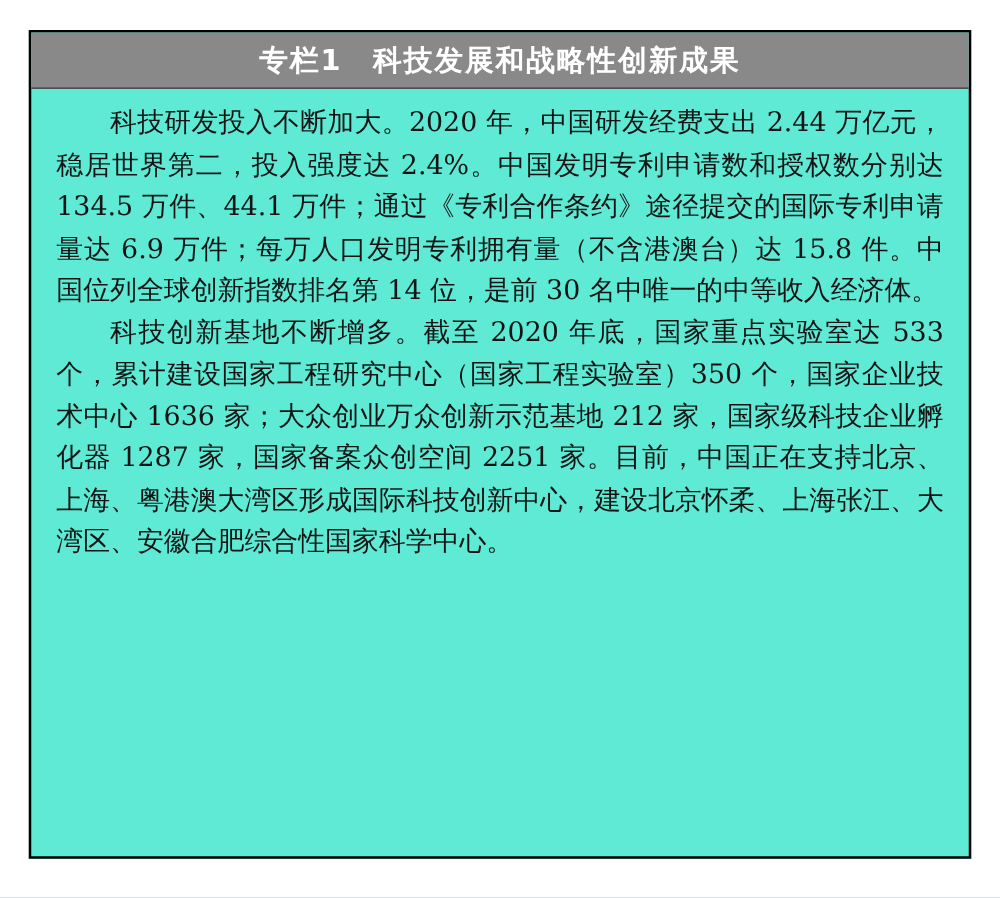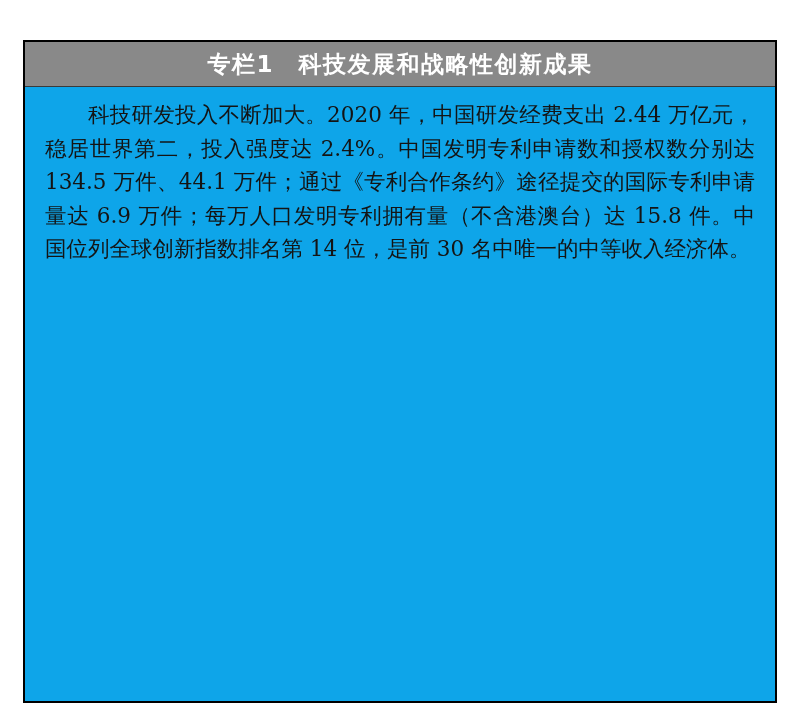--- a/index.html
+++ b/index.html
@@ -9,26 +9,26 @@
   body {
     width: 800px;
     height: 718px;
     background: #ffffff;
     position: relative;
     overflow: hidden;
   }
   .panel {
     position: absolute;
     left: 23px;
-    top: 40px;
+    top: 24px;
     width: 754px;
     height: 663px;
     box-sizing: border-box;
     border: 2px solid #000000;
-    background: #0ea5e9;
+    background: #5eead4;
   }
   .panel-header {
     height: 44px;
     background: #898989;
     border-bottom: 1px solid #3a3a3a;
     display: flex;
     align-items: center;
     justify-content: center;
   }
   .panel-title {
@@ -56,14 +56,15 @@
 </style>
 </head>
 <body>
 
 <div class="panel">
   <div class="panel-header">
     <span class="panel-title">专栏1　科技发展和战略性创新成果</span>
   </div>
   <div class="panel-body">
     <p>科技研发投入不断加大。2020 年，中国研发经费支出 2.44 万亿元，稳居世界第二，投入强度达 2.4%。中国发明专利申请数和授权数分别达 134.5 万件、44.1 万件；通过《专利合作条约》途径提交的国际专利申请量达 6.9 万件；每万人口发明专利拥有量（不含港澳台）达 15.8 件。中国位列全球创新指数排名第 14 位，是前 30 名中唯一的中等收入经济体。</p>
+    <p>科技创新基地不断增多。截至 2020 年底，国家重点实验室达 533 个，累计建设国家工程研究中心（国家工程实验室）350 个，国家企业技术中心 1636 家；大众创业万众创新示范基地 212 家，国家级科技企业孵化器 1287 家，国家备案众创空间 2251 家。目前，中国正在支持北京、上海、粤港澳大湾区形成国际科技创新中心，建设北京怀柔、上海张江、大湾区、安徽合肥综合性国家科学中心。</p>
   </div>
 </div>
 
 </body></html>

